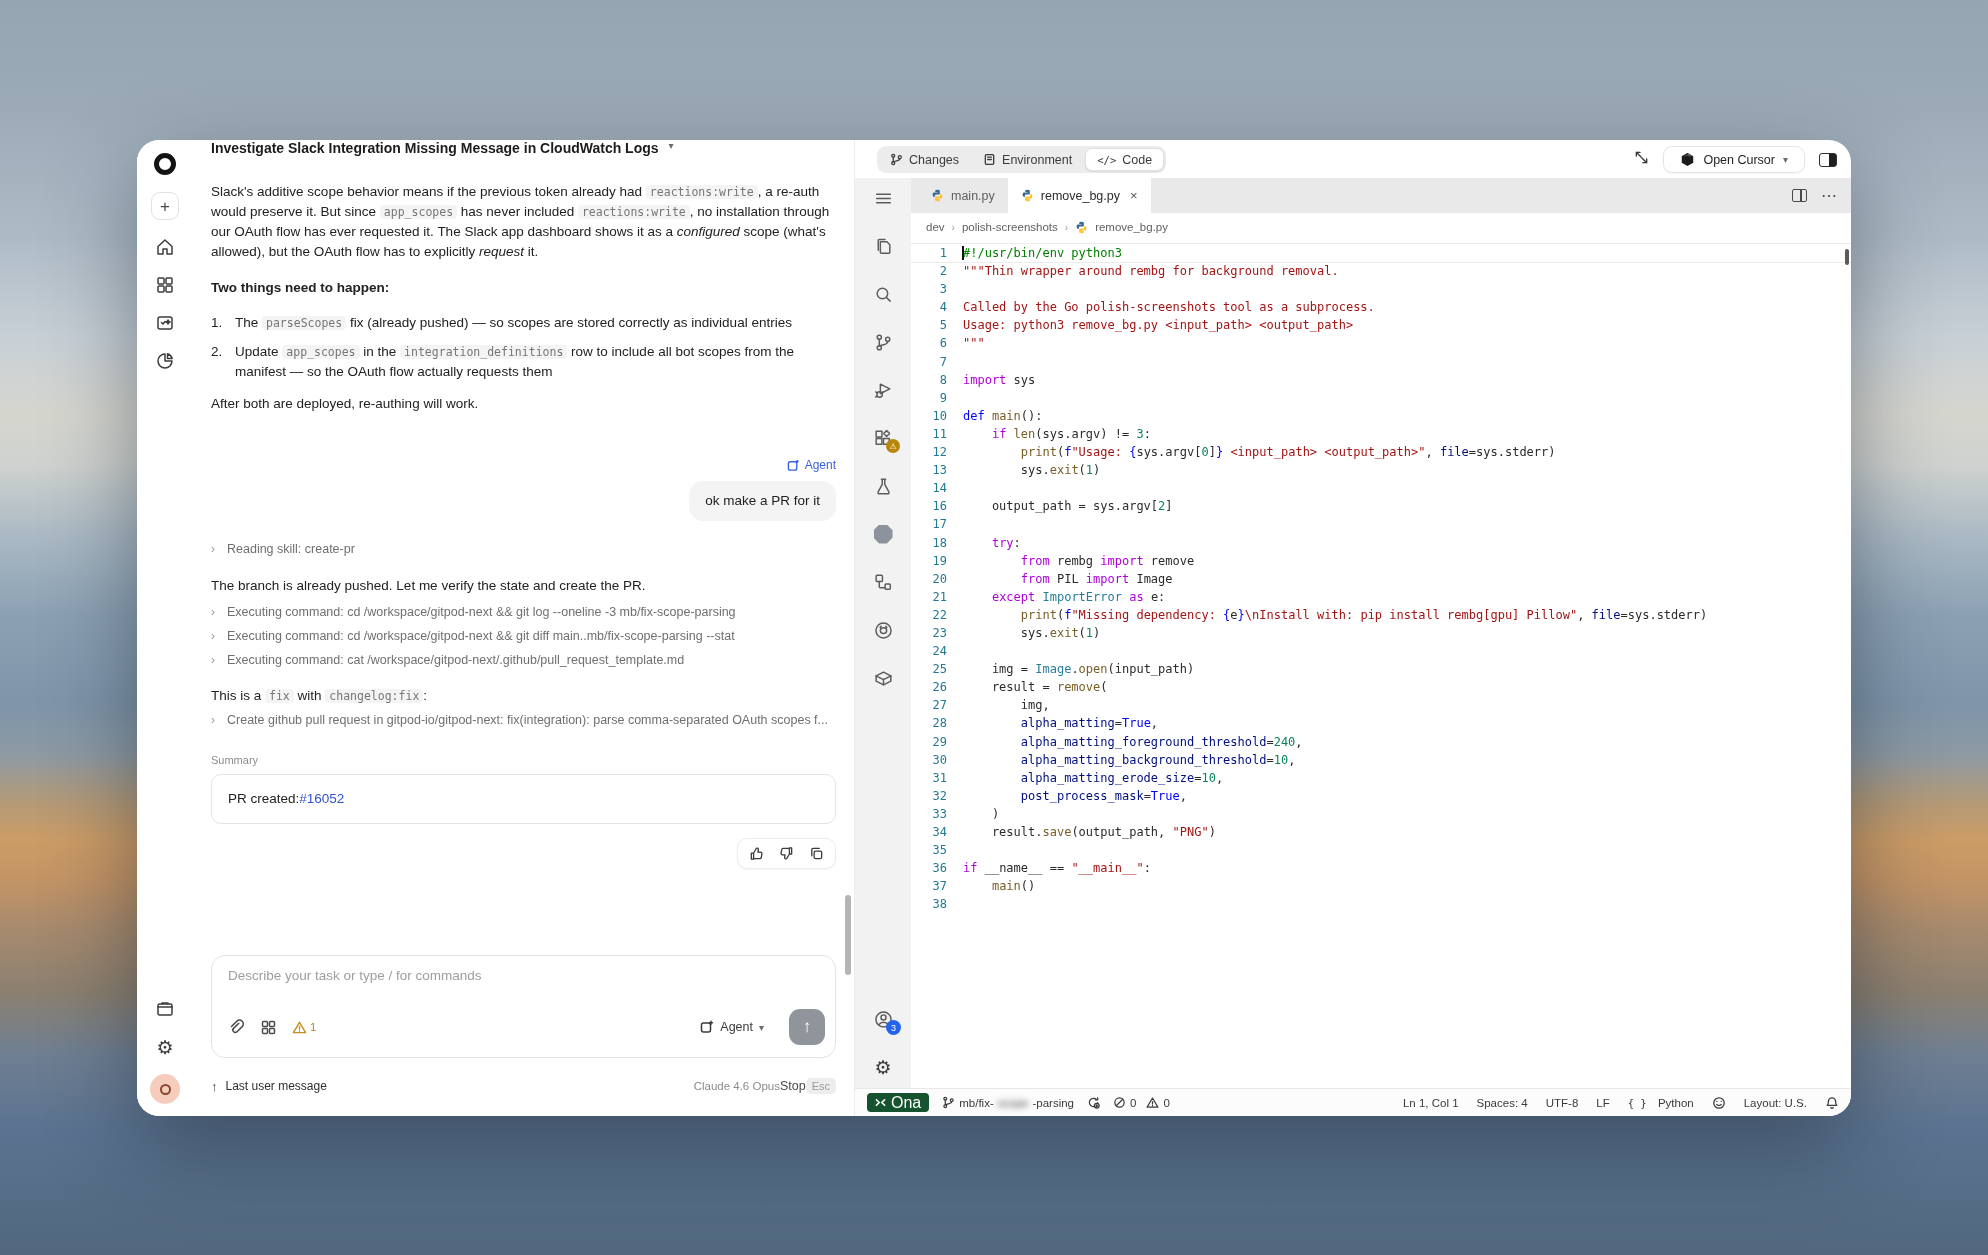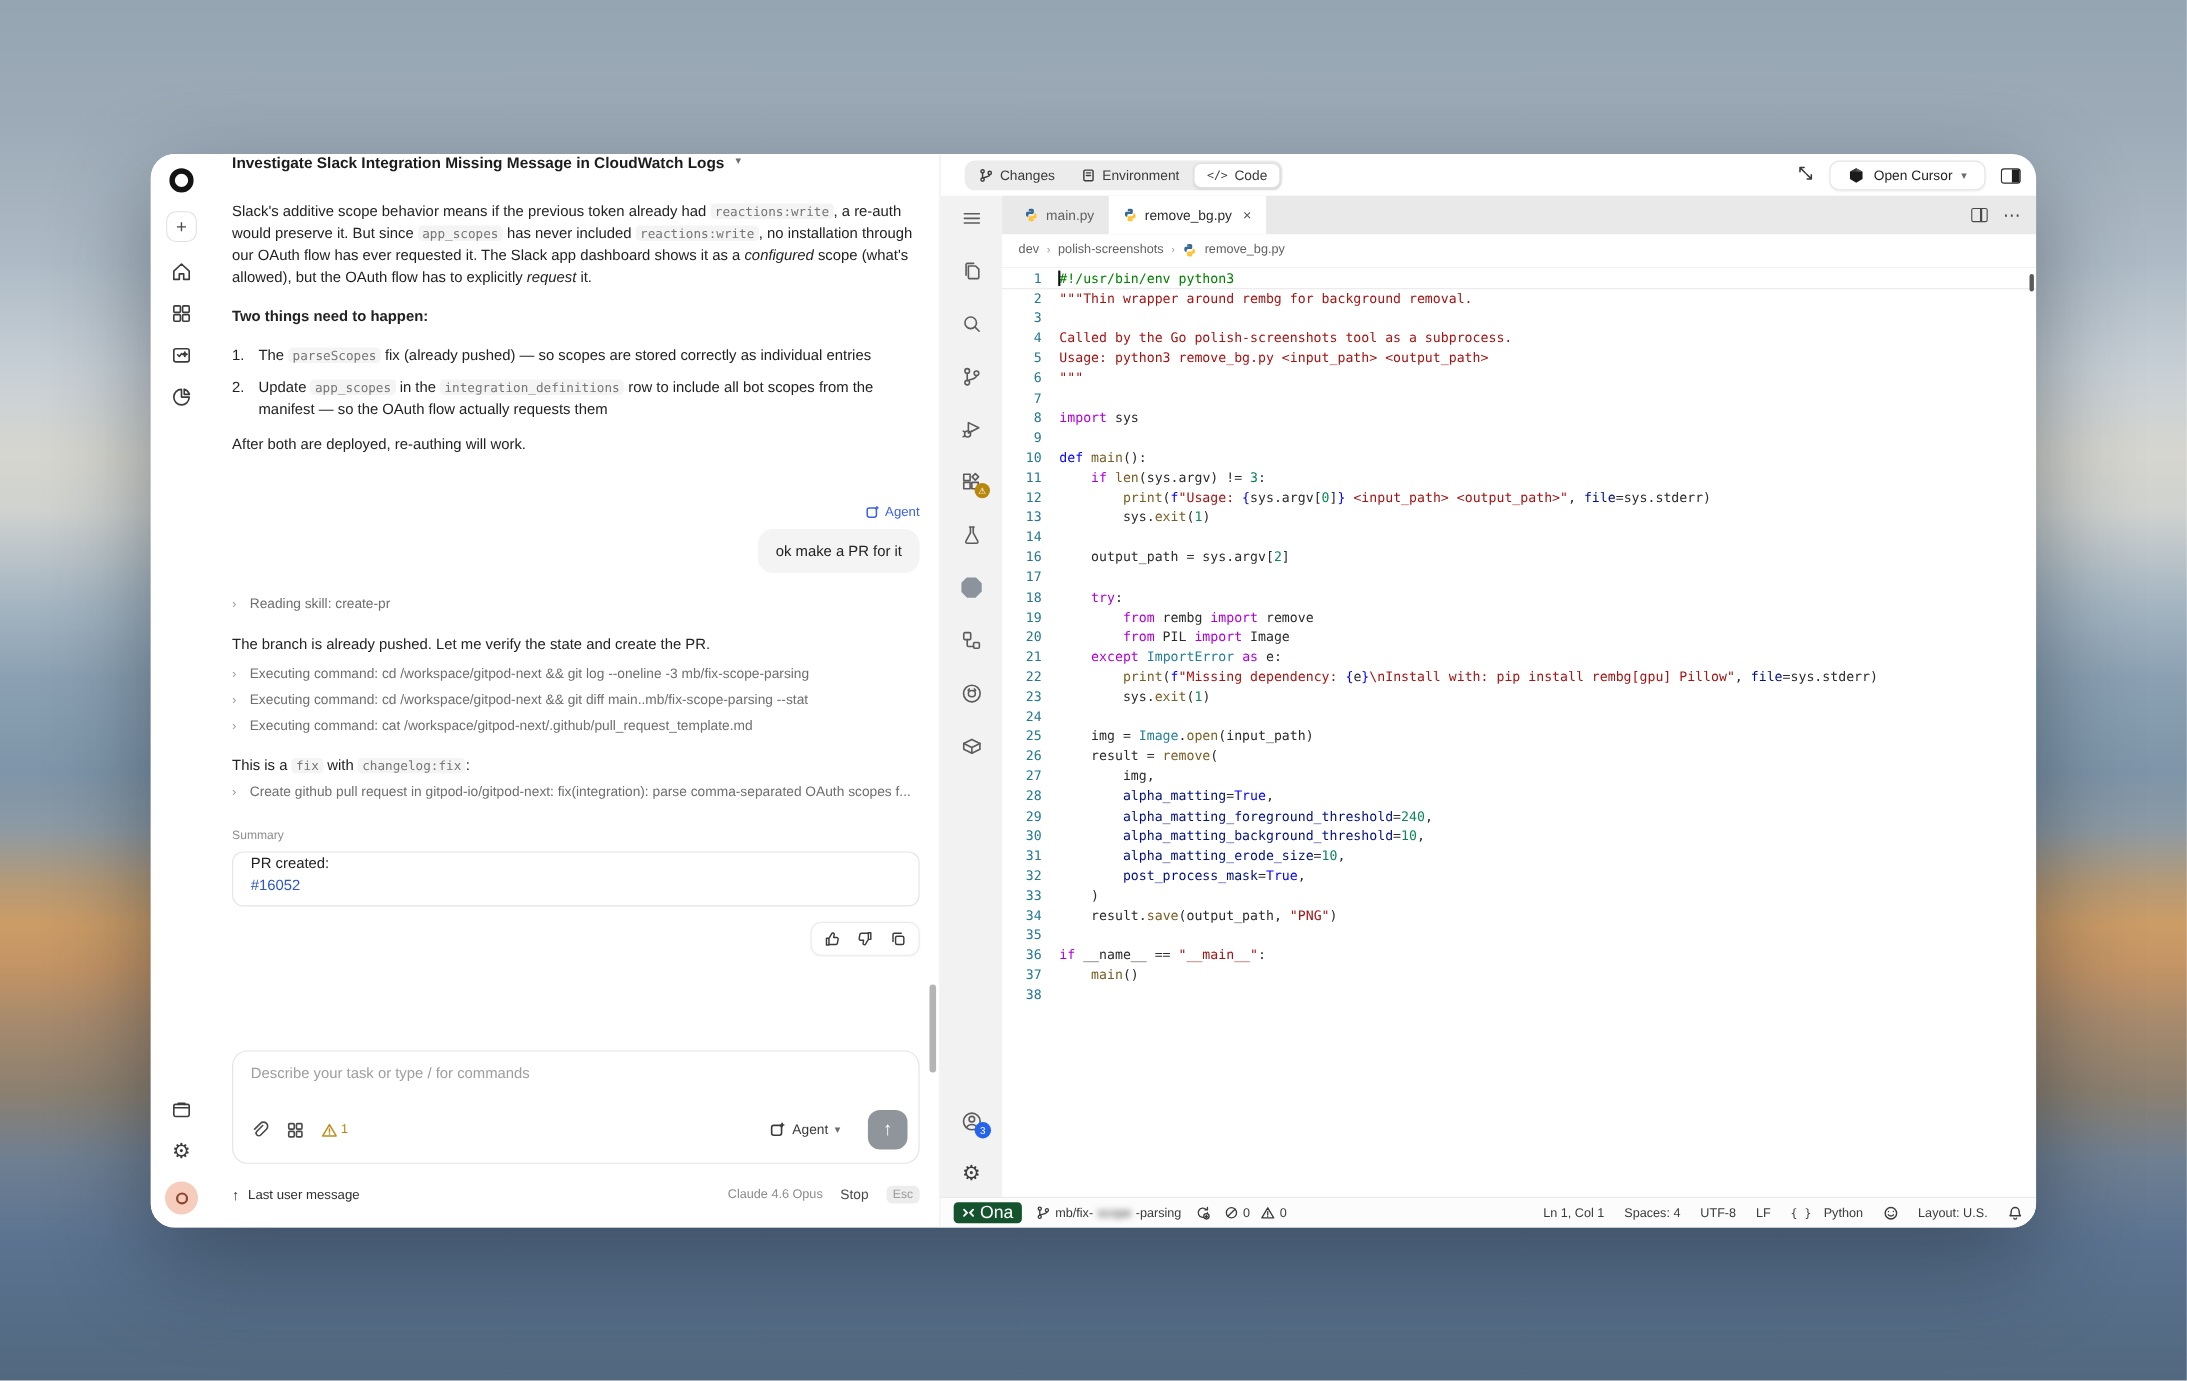--- a/index.html
+++ b/index.html
@@ -47,38 +47,38 @@
   .bubble-row { display:flex; justify-content:flex-end; margin-top:6px; }
   .bubble { background:#f4f4f5; border-radius:14px; padding:10px 16px; font-size:13.5px; color:#222; }
   .step-row { display:flex; align-items:center; gap:12px; color:#6f6f6f; font-size:12.5px; height:24px; }
   .step-chev { color:#9a9a9a; font-size:12px; }
   .first-step { margin-top:16px; }
   .p3 { margin-top:15px; }
   .cmd-list { margin-top:4px; }
   .p4 { margin-top:14px; }
   .pr-step { margin-top:2px; }
   .summary-label { margin-top:18px; font-size:11px; color:#8d8d8d; }
-  .pr-box { margin-top:4px; border:1px solid #e4e4e4; border-radius:10px; height:50px; display:flex; align-items:flex-start; padding:0 16px; font-size:13.5px;flex-direction:column; }
+  .pr-box { margin-top:4px; border:1px solid #e4e4e4; border-radius:10px; height:50px; display:flex; align-items:center; padding:11px 16px; font-size:13.5px; }
   .pr-link { color:#2f54d1; }
   .fb-row { display:flex; justify-content:flex-end; margin-top:14px; }
   .fb-group { display:flex; align-items:center; gap:15px; border:1px solid #ececec; border-radius:10px; background:#fff; padding:7px 11px; box-shadow:0 1px 2px rgba(0,0,0,.04); }
   .fb-group svg { width:15px; height:15px; stroke:#3b3b3b; fill:none; stroke-width:1.4; stroke-linecap:round; stroke-linejoin:round; }
   .input-box { position:absolute; left:18px; right:18px; top:815px; height:103px; border:1px solid #e3e3e3; border-radius:14px; background:#fff; }
   .input-box textarea { position:absolute; left:16px; top:12px; right:16px; height:36px; border:none; outline:none; resize:none; font-family:"Liberation Sans", sans-serif; font-size:13.5px; color:#222; }
   .input-box textarea::placeholder { color:#9e9e9e; }
   .input-tools { position:absolute; left:16px; bottom:12px; right:10px; display:flex; align-items:center; gap:15px; }
   .input-tools svg { width:17px; height:17px; stroke:#4a4a4a; fill:none; stroke-width:1.5; stroke-linecap:round; stroke-linejoin:round; }
   .warn-item { display:flex; align-items:center; gap:3px; color:#b8860b; font-size:11.5px; }
   .warn-item svg { stroke:#c08f1f; width:15px; height:15px; }
   .agent-select { margin-left:auto; display:flex; align-items:center; gap:6px; color:#3b3b3b; font-size:12.5px; }
   .agent-select svg { width:14px; height:14px; stroke:#3b3b3b; }
   .send-btn { width:36px; height:36px; border-radius:11px; background:#90959b; color:#fff; display:flex; align-items:center; justify-content:center; font-size:17px; margin-left:10px; }
   .chat-footer { position:absolute; left:18px; right:18px; top:938px; display:flex; align-items:center; font-size:12px; color:#2e2e2e; }
   .jump-arrow { font-size:13px; margin-right:8px; }
-  .footer-right { margin-left:auto; display:flex; align-items:center; gap:16px; }
+  .footer-right { margin-left:auto; display:flex; align-items:center; }
   .model-name { color:#8b8b8b; font-size:11.5px; }
   .stop-label { color:#4a4a4a; font-size:12.5px; }
   .esc-pill { background:#ededed; color:#9b9b9b; font-size:11px; border-radius:5px; padding:2px 6px; }
   .chat-scrollthumb { position:absolute; right:3px; top:755px; width:6px; height:80px; border-radius:3px; background:#b4b4b4; }
   
   .seg-control { position:absolute; left:740px; top:6px; height:27px; background:#ececec; border-radius:9px; display:flex; align-items:center; padding:2px; gap:2px; z-index:6; }
   .seg-item { display:flex; align-items:center; gap:6px; padding:0 11px; height:23px; font-size:12.5px; color:#3b3b3b; border-radius:7px; }
   .seg-item svg { width:13px; height:13px; stroke:#3b3b3b; fill:none; stroke-width:1.4; stroke-linecap:round; stroke-linejoin:round; }
   .seg-item.active { background:#fff; border:1px solid #e0e0e0; box-shadow:0 1px 2px rgba(0,0,0,.08); }
   .code-glyph { font-family:"DejaVu Sans Mono", monospace; font-size:10.5px; color:#3b3b3b; }

